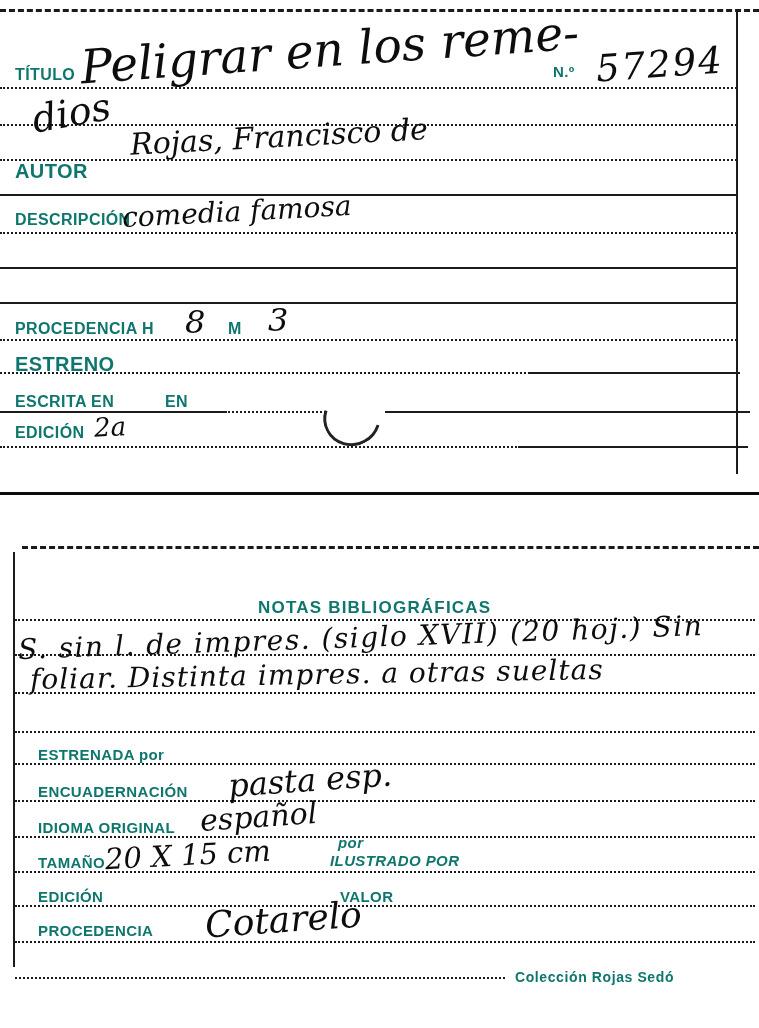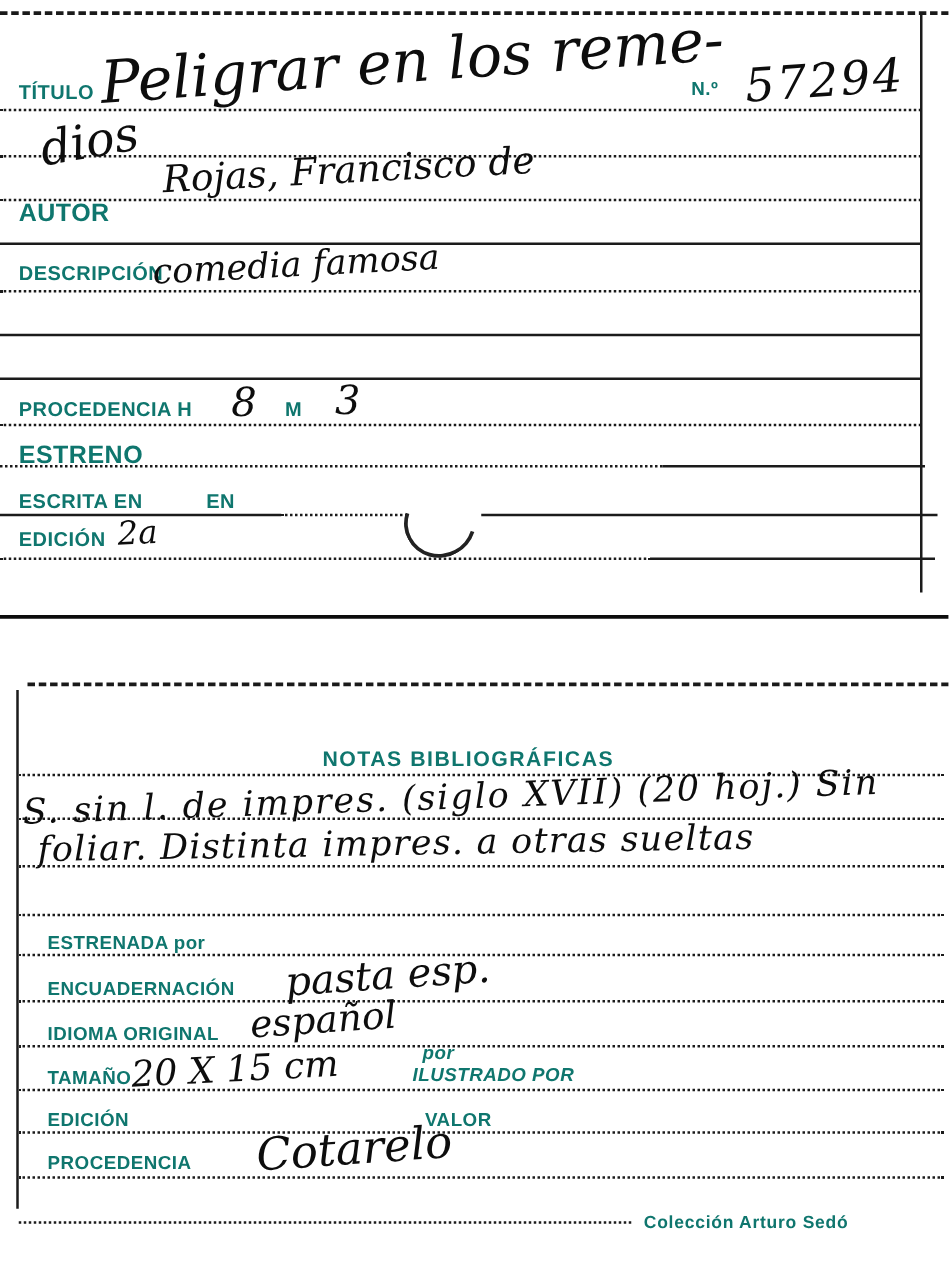--- a/index.html
+++ b/index.html
@@ -94,21 +94,21 @@
     <div class="lbl notas" style="left:258px;top:598px;">NOTAS BIBLIOGRÁFICAS</div>
     <div class="lbl" style="left:38px;top:746px;">ESTRENADA por</div>
     <div class="lbl" style="left:38px;top:783px;">ENCUADERNACIÓN</div>
     <div class="lbl" style="left:38px;top:819px;">IDIOMA ORIGINAL</div>
     <div class="lbl" style="left:338px;top:834px;font-style:italic;">por</div>
     <div class="lbl" style="left:38px;top:854px;">TAMAÑO</div>
     <div class="lbl" style="left:330px;top:852px;font-style:italic;">ILUSTRADO POR</div>
     <div class="lbl" style="left:38px;top:888px;">EDICIÓN</div>
     <div class="lbl" style="left:340px;top:888px;">VALOR</div>
     <div class="lbl" style="left:38px;top:922px;">PROCEDENCIA</div>
-    <div class="lbl footer" style="left:515px;top:969px;">Colección Arturo Sedó</div>
+    <div class="lbl footer" style="left:515px;top:969px;">Colección Rojas Sedó</div>
 
     <div class="hand" style="left:18px;top:624px;font-size:28px;letter-spacing:1.5px;transform:rotate(-2deg);">S. sin l. de impres. (siglo XVII) (20 hoj.) Sin</div>
     <div class="hand" style="left:30px;top:661px;font-size:28px;letter-spacing:1px;transform:rotate(-1deg);">foliar. Distinta impres. a otras sueltas</div>
     <div class="hand" style="left:228px;top:764px;font-size:32px;transform:rotate(-4deg);">pasta esp.</div>
     <div class="hand" style="left:200px;top:802px;font-size:30px;transform:rotate(-4deg);">español</div>
     <div class="hand" style="left:105px;top:841px;font-size:29px;transform:rotate(-3deg);">20 X 15 cm</div>
     <div class="hand" style="left:205px;top:902px;font-size:36px;transform:rotate(-4deg);">Cotarelo</div>
   </div>
 
 </div>

